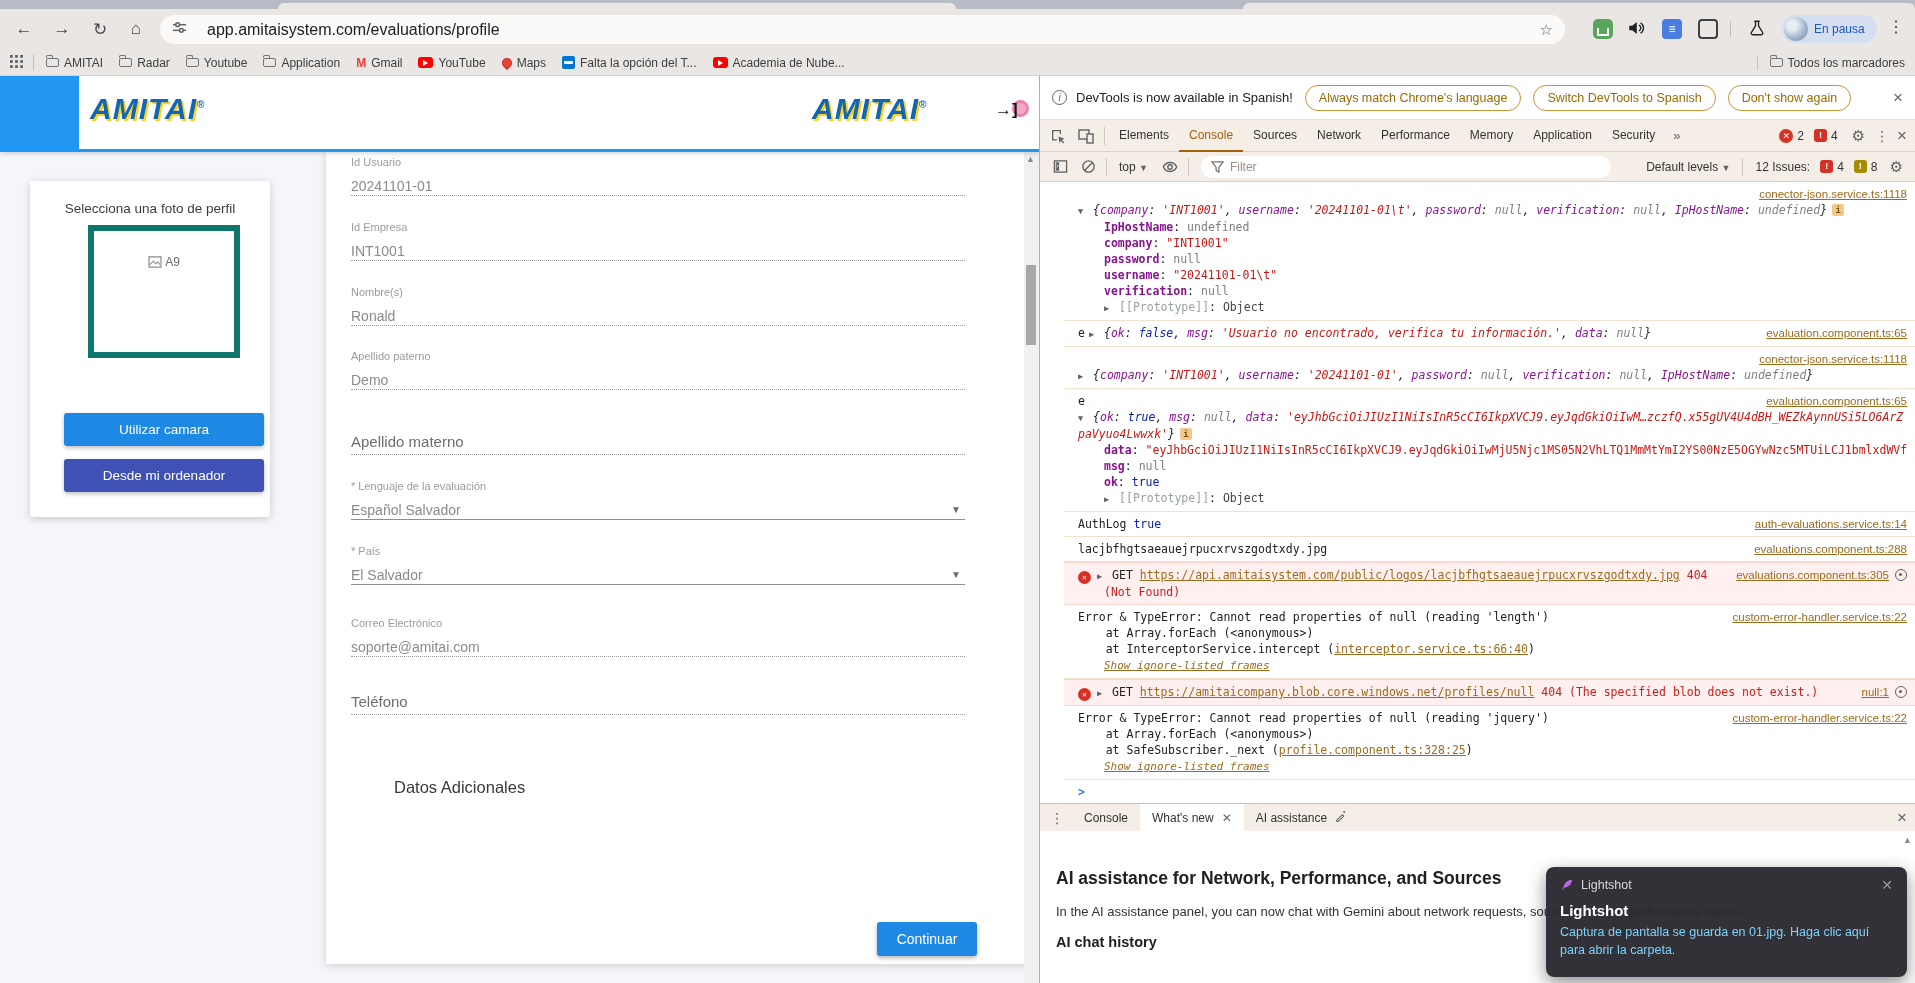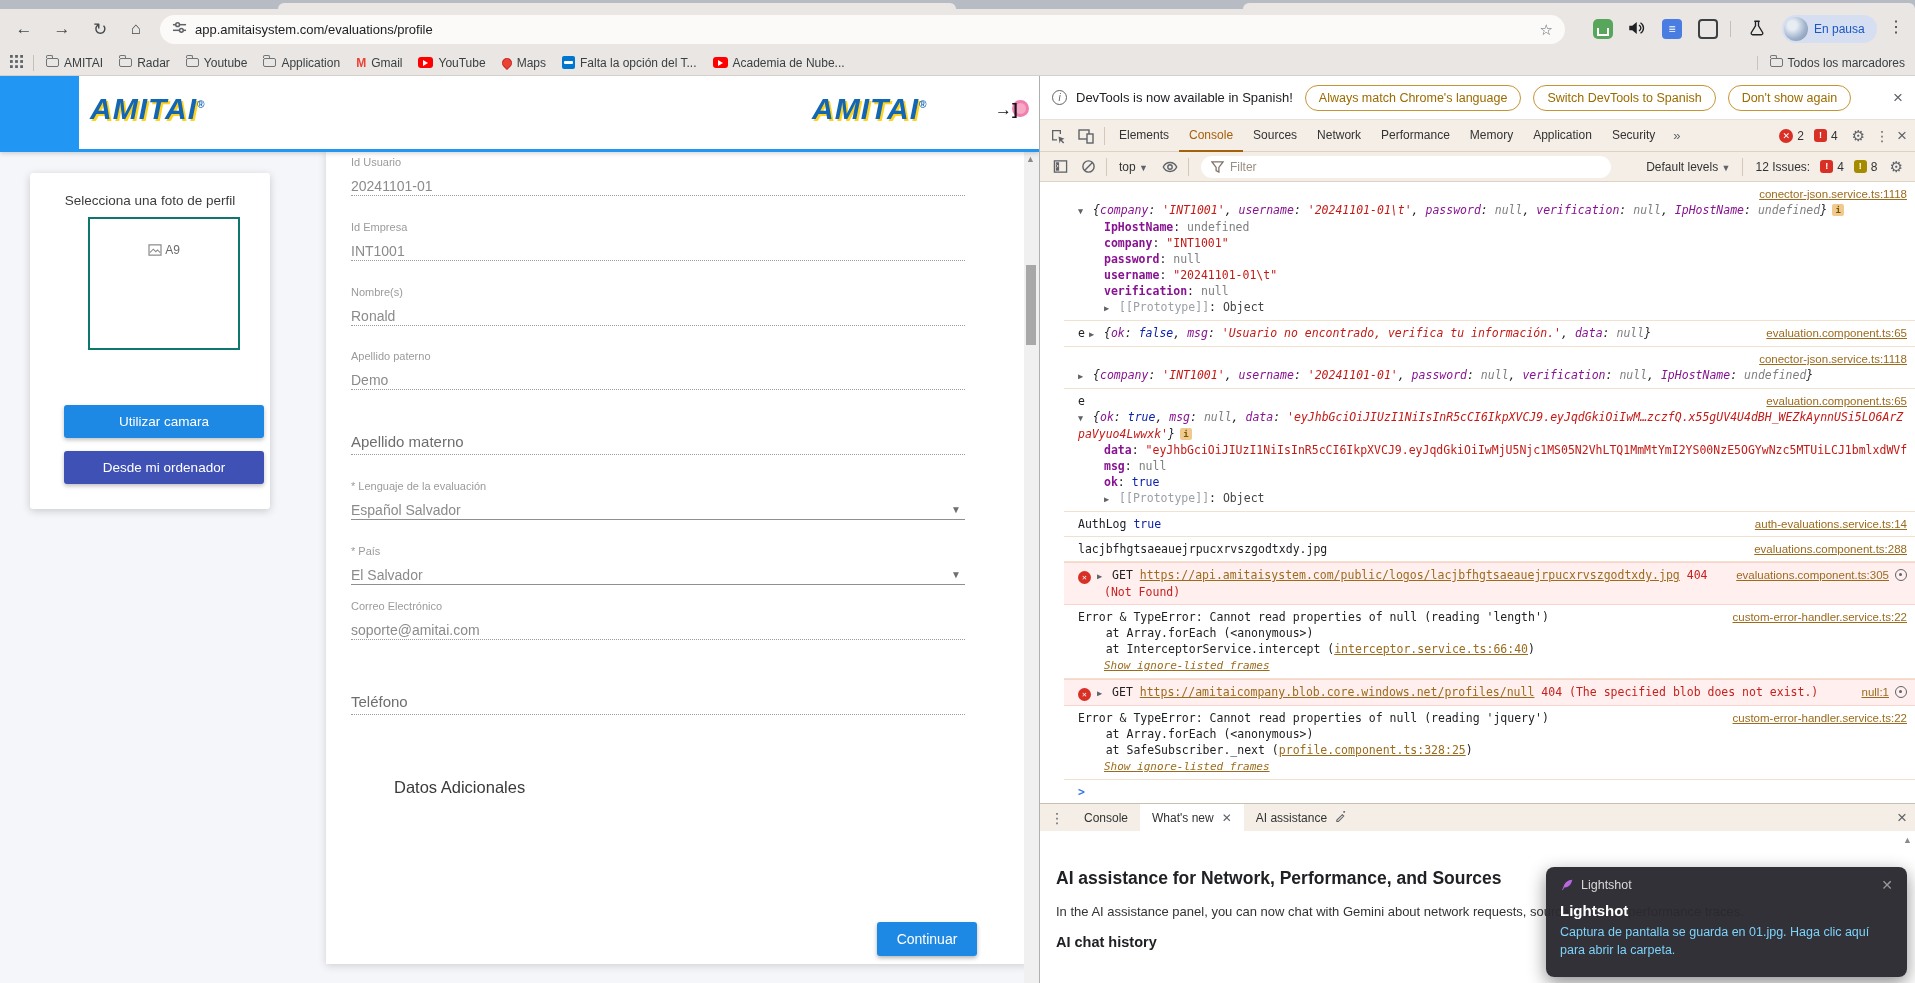--- a/index.html
+++ b/index.html
@@ -6,21 +6,21 @@
   html,body { width:1915px; height:983px; overflow:hidden; font-family:"Liberation Sans",sans-serif; background:#f6f7f9; position:relative; }
 
   
   .tabstrip { position:absolute; left:0; top:0; width:1915px; height:9px; background:#b7bcc4; }
   .tabseg { position:absolute; top:3px; height:6px; background:#e9e6e3; border-radius:8px 8px 0 0; }
   .seg1 { left:278px; width:678px; }
   .seg2 { left:1243px; width:672px; }
   .toolbar { position:absolute; left:0; top:9px; width:1915px; height:41px; background:#e9e6e3; }
   .navbtn { position:absolute; top:4px; width:32px; height:32px; border:none; background:transparent; border-radius:50%; font-size:17px; color:#45494d; cursor:pointer; }
   .omnibox { position:absolute; left:160px; top:6px; width:1405px; height:29px; background:#fbfaf9; border-radius:15px; display:flex; align-items:center; padding:0 12px; }
-  .omnibox .url { font-size:13px; color:#202124; margin-left:8px; }
+  .omnibox .url { font-size:16px; color:#202124; margin-left:20px; }
   .star { margin-left:auto; color:#5f6368; font-size:15px; background:none; border:none; cursor:pointer; }
   .ext-ic { position:absolute; top:10px; width:20px; height:20px; border:none; cursor:pointer; background:transparent; padding:0; }
   .ic-green { background:#58a55c; border-radius:5px; }
   .ic-green::after { content:""; display:block; margin:6px auto 0; width:8px; height:6px; border:2px solid #fff; border-top:none; }
   .ic-blue { background:#4a7de2; border-radius:4px; }
   .ic-blue::after { content:"≡"; color:#fff; font-size:12px; display:block; text-align:center; line-height:19px; }
   .ic-box { border:2px solid #3c4043; border-radius:4px; background:transparent; }
   .vsep { position:absolute; top:12px; width:1px; height:16px; background:#c3bfbb; }
   .profile-chip { position:absolute; left:1782px; top:6px; height:28px; background:#d6dff2; border-radius:14px; display:flex; align-items:center; padding:2px 12px 2px 2px; cursor:pointer; }
   .avatar { width:24px; height:24px; border-radius:50%; background:radial-gradient(circle at 35% 35%, #e8edf4 20%, #9fb2cc 60%, #7c8aa5); margin-right:6px; }
@@ -46,38 +46,38 @@
   .page-header { position:absolute; left:0; top:0; width:100%; height:76px; background:#fff; border-bottom:3px solid #2196f3; box-shadow:0 1px 5px rgba(0,0,0,.2); z-index:5; }
   .header-blue { position:absolute; left:0; top:0; width:79px; height:73px; background:#2196f3; }
   .logo { position:absolute; top:16px; font-style:italic; font-weight:900; font-size:30px; letter-spacing:1px; color:#1266b3; text-shadow:2px 2px 0 #ffd31c; }
   .logo sup { font-size:10px; color:#1266b3; text-shadow:none; }
   .logo1 { left:90px; }
   .logo2 { left:812px; }
   .exit-ic { position:absolute; left:995px; top:22px; width:34px; height:30px; cursor:pointer; }
   .exit-dot { position:absolute; right:0; top:2px; width:17px; height:17px; border-radius:50%; background:#f6a8c5; border:3px solid #ef7fae; }
   .exit-gl { position:absolute; left:0; top:2px; font-size:17px; font-weight:bold; color:#16161a; }
 
-  .photo-card { position:absolute; left:30px; top:97px; width:240px; height:336px; background:#fff; border-radius:3px; box-shadow:0 2px 8px rgba(0,0,0,.18);padding-left:32px; }
+  .photo-card { position:absolute; left:30px; top:105px; width:240px; height:336px; background:#fff; border-radius:3px; box-shadow:0 2px 8px rgba(0,0,0,.18);padding-left:32px; }
   .photo-title { position:absolute; left:0; top:20px; width:100%; text-align:center; font-size:13.5px; color:#3d3d3d; }
-  .img-box { position:absolute; left:58px; top:44px; width:152px; height:133px; border:2px solid #0f766e; }
+  .img-box { position:absolute; left:58px; top:44px; width:152px; height:133px; border:6px solid #0f766e; }
   .img-alt { position:absolute; left:0; top:24px; width:100%; display:flex; justify-content:center; align-items:center; color:#6a6a6a; font-size:12px; }
   .img-alt svg { margin-right:3px; }
   .pbtn { position:absolute; left:34px; width:200px; height:33px; border:none; border-radius:3px; color:#fff; font-size:13.5px; cursor:pointer; box-shadow:0 2px 4px rgba(0,0,0,.25); font-family:"Liberation Sans",sans-serif; }
   .btn-cam { top:232px; background:#1e88e5; }
   .btn-pc  { top:278px; background:#3f51b5; }
 
   .main-card { position:absolute; left:326px; top:74px; width:702px; height:814px; background:#fff; box-shadow:0 2px 8px rgba(0,0,0,.15); }
   .field { position:absolute; left:25px; width:614px; }
   .flabel { font-size:11px; color:#9b9b9b; display:block; }
   .fvalue { font-size:14px; color:#8b8b8b; position:absolute; left:0; width:100%; }
   .fline  { position:absolute; left:0; width:100%; border-bottom:1px dotted #9b9b9b; }
   .fline.solid { border-bottom:1px solid #8f8f8f; }
   .flabel.big { font-size:15px; color:#6e6e6e; }
   .sel-arrow { position:absolute; right:4px; font-size:10px; color:#6e6e6e; }
-  .f1{top:6px;} .f2{top:71px;} .f3{top:136px;} .f4{top:200px;} .f5{top:283px;} .f6{top:330px;} .f7{top:395px;} .f8{top:450px;} .f9{top:543px;}
+  .f1{top:6px;} .f2{top:71px;} .f3{top:136px;} .f4{top:200px;} .f5{top:283px;} .f6{top:330px;} .f7{top:395px;} .f8{top:467px;} .f9{top:543px;}
   .val-off{top:22px;} .line-off{top:39px;}
   .section-title { position:absolute; left:68px; top:628px; font-size:16.5px; color:#3a3a3a; }
   .btn-continue { position:absolute; left:551px; top:772px; width:100px; height:34px; background:#1e88e5; color:#fff; border:none; border-radius:3px; font-size:14px; cursor:pointer; box-shadow:0 2px 4px rgba(0,0,0,.3); font-family:"Liberation Sans",sans-serif; }
 
   .pg-scroll { position:absolute; left:1024px; top:76px; width:15px; height:831px; background:#f0f0f0; }
   .pg-up { position:absolute; left:2px; top:2px; font-size:9px; color:#8a8a8a; }
   .pg-thumb { position:absolute; left:2px; top:113px; width:10px; height:80px; background:#a8a8a8; }
 
   
   .devtools { position:absolute; left:1039px; top:76px; width:876px; height:907px; background:#fff; border-left:1px solid #b0b0b0; font-size:12px; color:#202124; }

